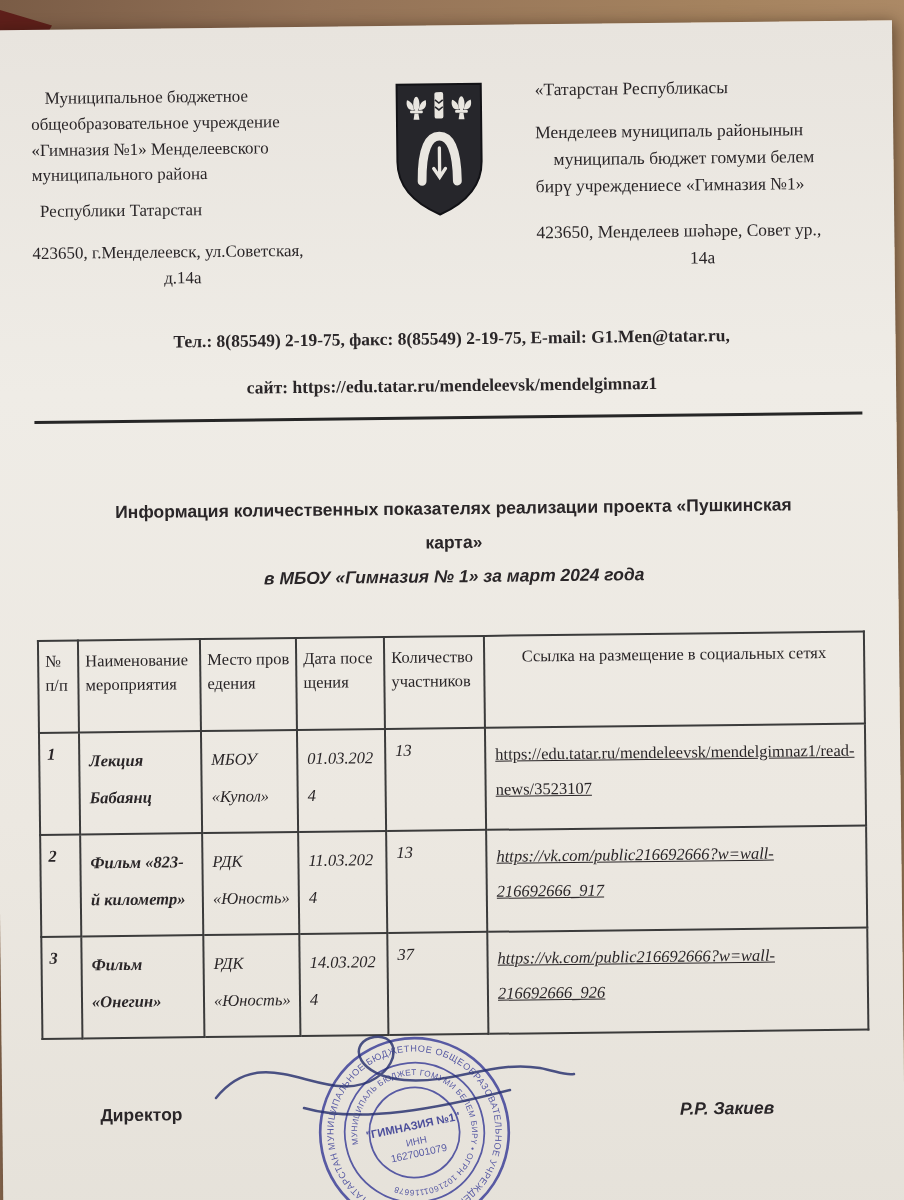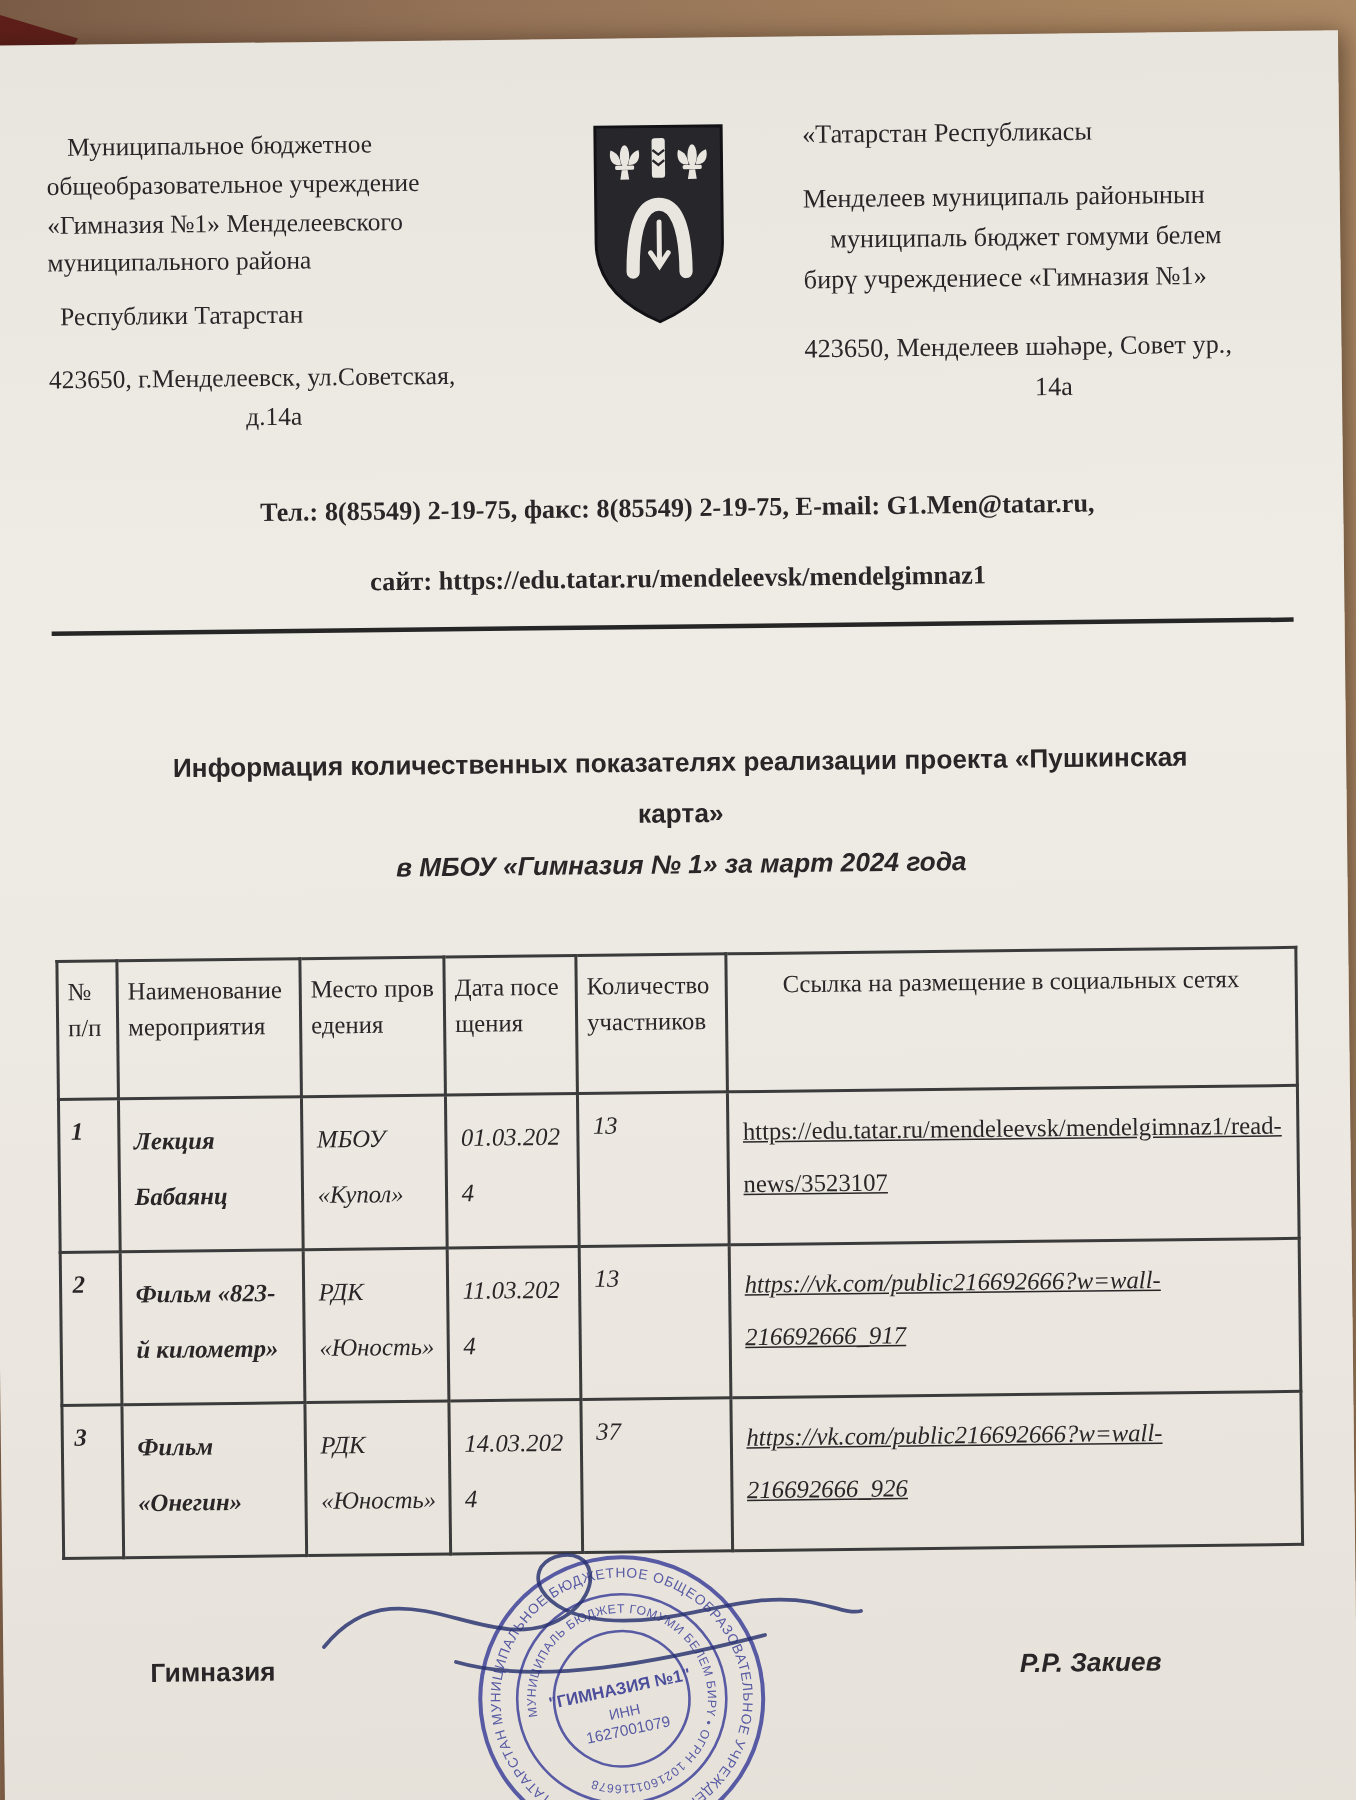--- a/index.html
+++ b/index.html
@@ -189,21 +189,21 @@
           <td class="c-date">14.03.2024</td>
           <td class="c-count">37</td>
           <td class="c-link">
             <span class="link-text">https://vk.com/public216692666?w=wall-216692666_926</span>
           </td>
         </tr>
       </tbody>
     </table>
 
     <div class="sign-row">
-      <span class="label">Гимназия</span>
+      <span class="label">Директор</span>
       <span class="name">Р.Р. Закиев</span>
     </div>
 
   </div>
 
   <div class="stamp-wrap">
     <svg viewBox="0 0 200 200" width="205" height="205">
       <defs>
         <path id="arcOuter" d="M100,100 m-79,0 a79,79 0 1,1 158,0 a79,79 0 1,1 -158,0"></path>
         <path id="arcInner" d="M100,100 m-56,0 a56,56 0 1,1 112,0 a56,56 0 1,1 -112,0"></path>

